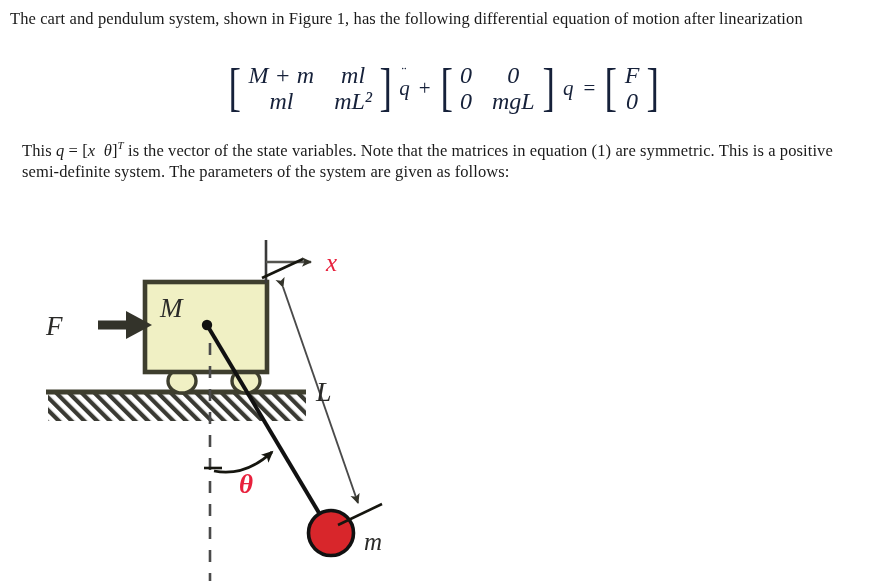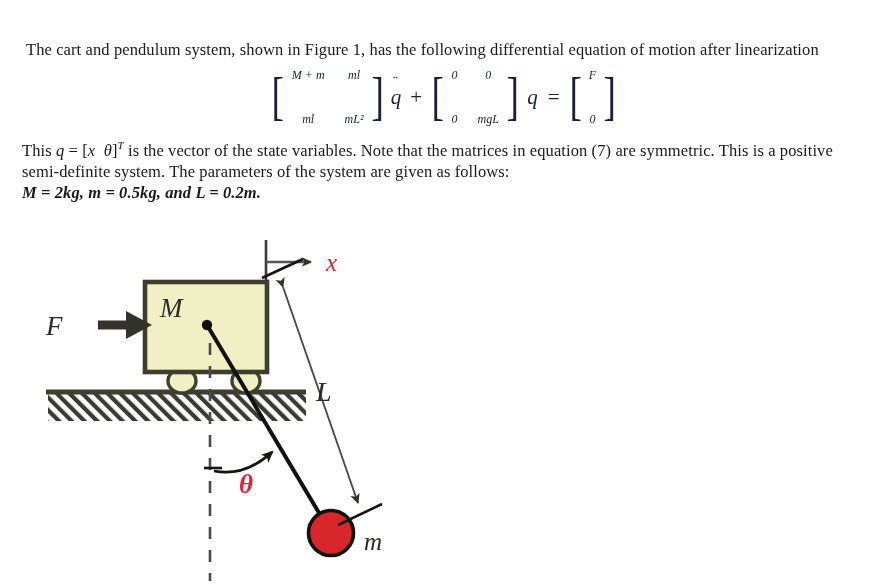--- a/index.html
+++ b/index.html
@@ -8,21 +8,21 @@
     font-family:"Liberation Serif","DejaVu Serif",serif;
     color:#141414;
   }
   .para{
     position:absolute;
     font-size:16.5px;
     line-height:21px;
     color:#1a1a1a;
     letter-spacing:0.1px;
   }
-  #intro-text{left:26px;top:8px;width:840px;margin-top:31px;}
+  #intro-text{left:10px;top:8px;width:840px;}
   #where-text{left:22px;top:135px;width:848px;}
   .it{font-style:italic;}
   .mathvar{font-style:italic;font-family:"Liberation Serif","DejaVu Serif",serif;}
   .sup{font-size:11px;vertical-align:super;font-style:italic;}
 
   
   #equation{
     position:absolute;left:0;top:62px;width:888px;
     text-align:center;
     font-size:21px;
@@ -37,23 +37,22 @@
     font-weight:400;
     transform:scaleX(0.72);
     color:#16213a;
   }
   .mat{
     display:inline-grid;
     grid-auto-rows:26px;
     align-items:center;
     justify-items:center;
     font-style:italic;
-    font-size:12px;
+    font-size:24px;
     padding:0 2px;
-    gap:18px;
   }
   .mat2{grid-template-columns:auto auto;column-gap:20px;}
   .mat1{grid-template-columns:auto;}
   .opsym{font-size:21px;padding:0 4px;font-style:normal;}
   .ddq{position:relative;display:inline-block;font-style:italic;font-size:21px;padding:0 2px;}
   .ddq .dots{position:absolute;top:-12px;left:50%;transform:translateX(-50%);font-size:15px;letter-spacing:1px;font-style:normal;}
 
   
   #figure{position:absolute;left:0;top:225px;width:888px;height:359px;}
   #figure svg{display:block;}
@@ -102,23 +101,22 @@
       <span>0</span>
     </span>
     <span class="brk">]</span>
 
   </span>
 </div>
 
 <div class="para" id="where-text">
   <span>This </span><span class="mathvar">q</span>
   <span>=</span>
-  <span>[</span><span class="mathvar">x</span>&nbsp;&nbsp;<span class="mathvar">θ</span><span>]</span><span class="sup">T</span><span> is the vector of the state variables. Note that the matrices in equation (7) are symmetric. This is a positive semi-definite system. The parameters of the system are given as follows:</span>
+  <span>[</span><span class="mathvar">x</span>&nbsp;&nbsp;<span class="mathvar">θ</span><span>]</span><span class="sup">T</span><span> is the vector of the state variables. Note that the matrices in equation (1) are symmetric. This is a positive semi-definite system. The parameters of the system are given as follows:</span>
   <br>
-  <span class="it" style="font-weight:600;">M = 2kg, m = 0.5kg, and L = 0.2m.</span>
 </div>
 
 <div id="figure">
 <svg width="888" height="359" viewBox="0 0 888 359" xmlns="http://www.w3.org/2000/svg">
   <defs>
     <pattern id="hatch" width="9" height="9" patternUnits="userSpaceOnUse" patternTransform="rotate(-45 0 0)">
       <rect width="9" height="9" fill="#ffffff"></rect>
       <rect width="4.2" height="9" fill="#3a3a33"></rect>
     </pattern>
     <marker id="arrowThin" markerWidth="11" markerHeight="11" refX="9" refY="5.5" orient="auto" markerUnits="userSpaceOnUse">

